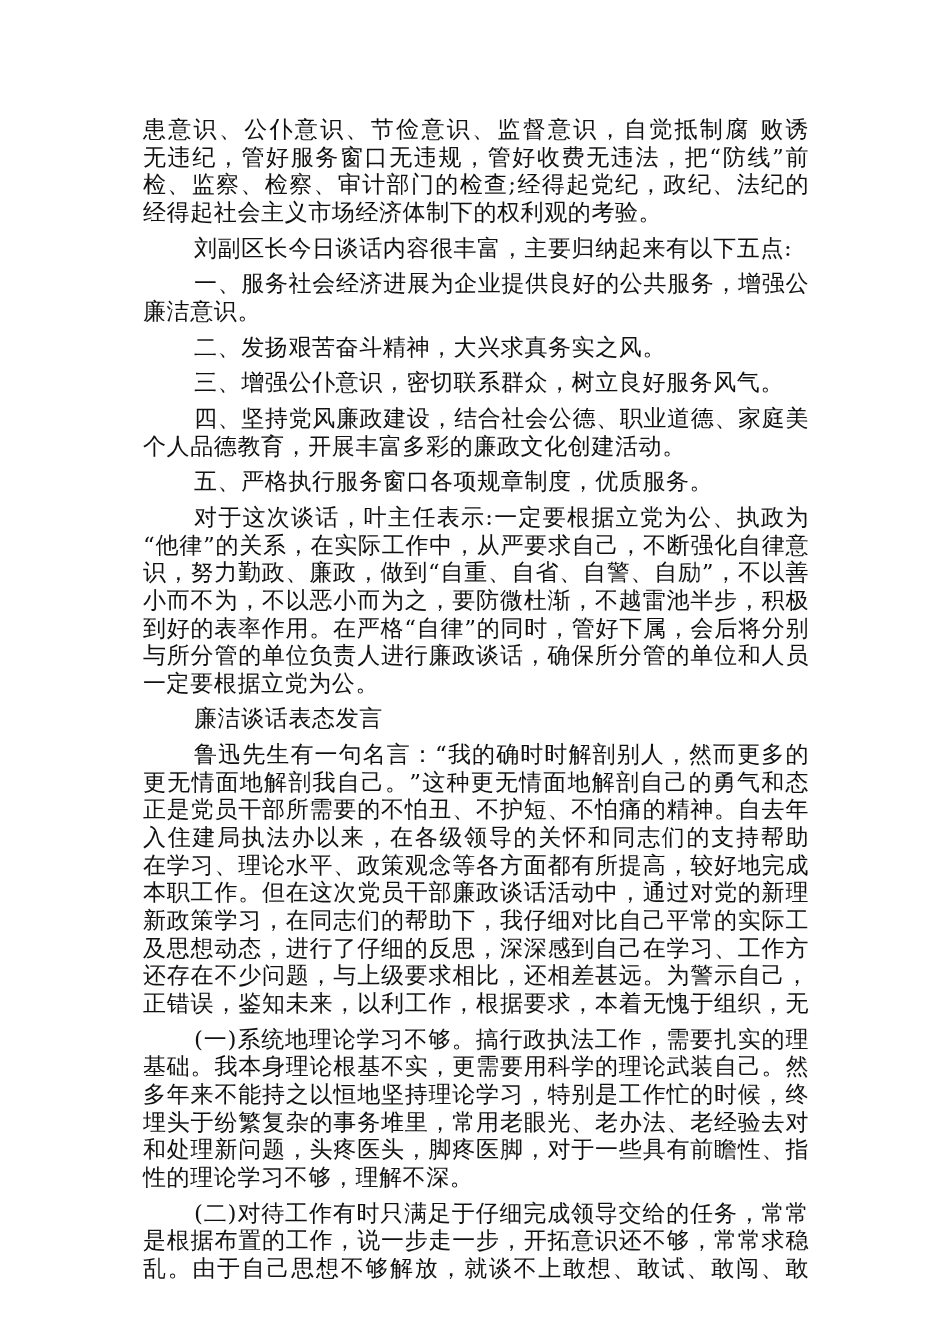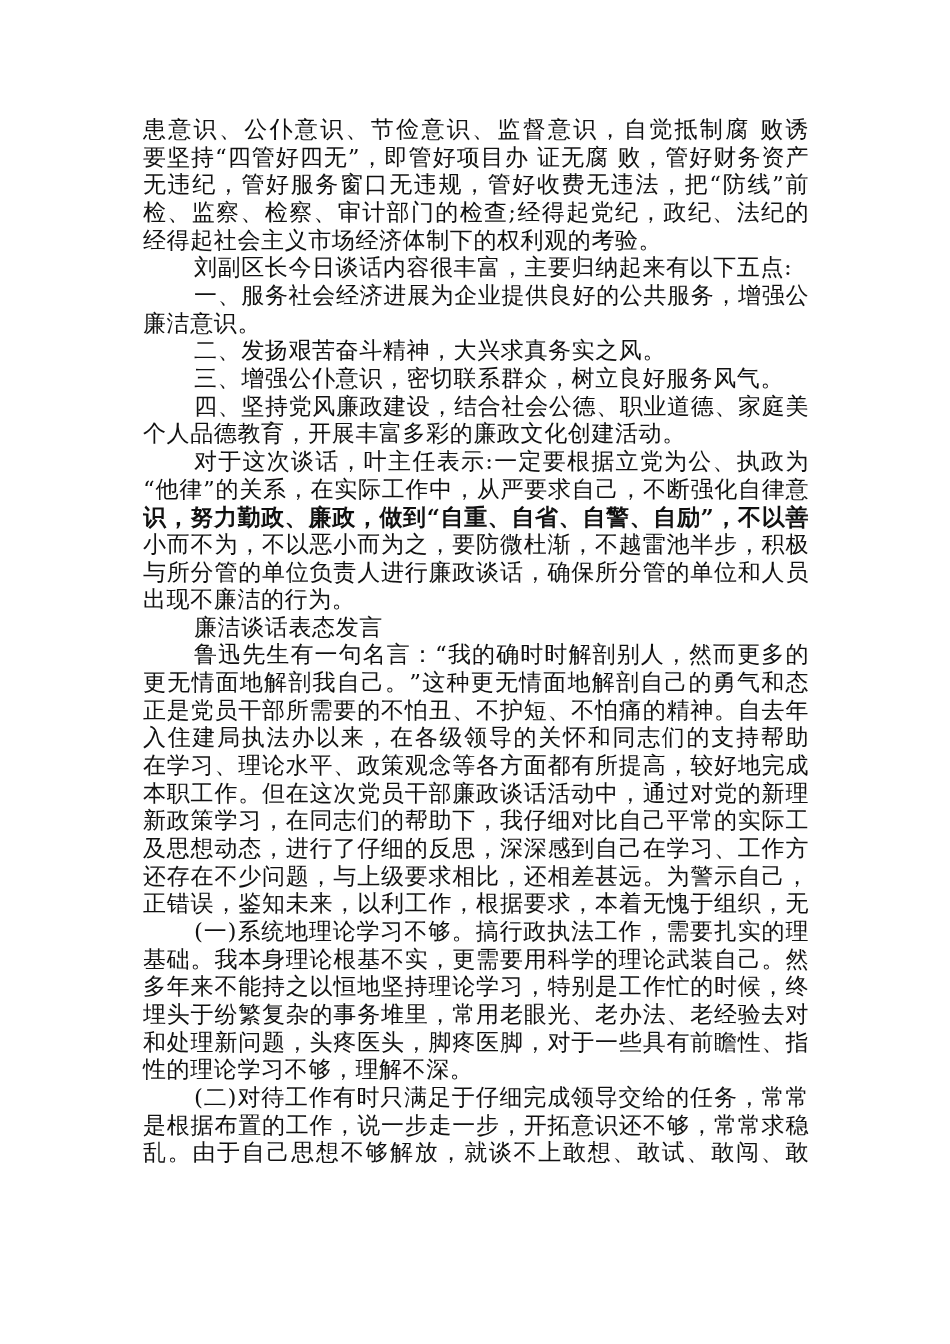--- a/index.html
+++ b/index.html
@@ -30,49 +30,50 @@
     font-size: 23px;
     line-height: 27.67px;
     letter-spacing: 0.6px;
   }
   .line {
     display: block;
     height: 27.67px;
     white-space: pre;
     overflow: visible;
   }
-  .indent { padding-left: 51px; }
+  .indent { padding-left: 51px; margin-top: 8px; }
   .justify {
     text-align: justify;
     text-align-last: justify;
   }
 </style>
 </head>
 <body>
 
 <div class="page">
   <div class="content" id="content">
       <span class="line justify" style="white-space: normal; overflow: hidden;">患意识、公仆意识、节俭意识、监督意识，自觉抵制腐 败诱 惑。</span>
-      <span class="line justify" style="white-space: normal; overflow: hidden;">要坚持“四管好四无”，即管好项目办 证无腐 败，管好财务资产</span>
       <span class="line justify" style="white-space: normal; overflow: hidden;">无违纪，管好服务窗口无违规，管好收费无违法，把“防线”前移，</span>
       <span class="line justify" style="white-space: normal; overflow: hidden;">检、监察、检察、审计部门的检查;经得起党纪，政纪、法纪的检验;</span>
       <span class="line">经得起社会主义市场经济体制下的权利观的考验。</span>
       <span class="line indent">刘副区长今日谈话内容很丰富，主要归纳起来有以下五点:</span>
       <span class="line indent justify" style="white-space: normal; overflow: hidden;">一、服务社会经济进展为企业提供良好的公共服务，增强公正</span>
       <span class="line">廉洁意识。</span>
       <span class="line indent">二、发扬艰苦奋斗精神，大兴求真务实之风。</span>
       <span class="line indent">三、增强公仆意识，密切联系群众，树立良好服务风气。</span>
       <span class="line indent justify" style="white-space: normal; overflow: hidden;">四、坚持党风廉政建设，结合社会公德、职业道德、家庭美德、</span>
       <span class="line">个人品德教育，开展丰富多彩的廉政文化创建活动。</span>
+      <span class="line indent">五、严格执行服务窗口各项规章制度，优质服务。</span>
       <span class="line indent justify" style="white-space: normal; overflow: hidden;">对于这次谈话，叶主任表示:一定要根据立党为公、执政为民</span>
       <span class="line justify" style="white-space: normal; overflow: hidden;">“他律”的关系，在实际工作中，从严要求自己，不断强化自律意</span>
-      <span class="line justify" style="white-space: normal; overflow: hidden; font-weight: bold;">识，努力勤政、廉政，做到“自重、自省、自警、自励”，不以善</span>
+      <span class="line justify" style="white-space: normal; overflow: hidden;">识，努力勤政、廉政，做到“自重、自省、自警、自励”，不以善</span>
       <span class="line justify" style="white-space: normal; overflow: hidden;">小而不为，不以恶小而为之，要防微杜渐，不越雷池半步，积极起</span>
+      <span class="line justify" style="white-space: normal; overflow: hidden;">到好的表率作用。在严格“自律”的同时，管好下属，会后将分别</span>
       <span class="line justify" style="white-space: normal; overflow: hidden;">与所分管的单位负责人进行廉政谈话，确保所分管的单位和人员不</span>
-      <span class="line">出现不廉洁的行为。</span>
+      <span class="line">一定要根据立党为公。</span>
       <span class="line indent">廉洁谈话表态发言</span>
       <span class="line indent justify" style="white-space: normal; overflow: hidden;">鲁迅先生有一句名言：“我的确时时解剖别人，然而更多的是</span>
       <span class="line justify" style="white-space: normal; overflow: hidden;">更无情面地解剖我自己。”这种更无情面地解剖自己的勇气和态度，</span>
       <span class="line justify" style="white-space: normal; overflow: hidden;">正是党员干部所需要的不怕丑、不护短、不怕痛的精神。自去年调</span>
       <span class="line justify" style="white-space: normal; overflow: hidden;">入住建局执法办以来，在各级领导的关怀和同志们的支持帮助下，</span>
       <span class="line justify" style="white-space: normal; overflow: hidden;">在学习、理论水平、政策观念等各方面都有所提高，较好地完成了</span>
       <span class="line justify" style="white-space: normal; overflow: hidden;">本职工作。但在这次党员干部廉政谈话活动中，通过对党的新理论、</span>
       <span class="line justify" style="white-space: normal; overflow: hidden;">新政策学习，在同志们的帮助下，我仔细对比自己平常的实际工作</span>
       <span class="line justify" style="white-space: normal; overflow: hidden;">及思想动态，进行了仔细的反思，深深感到自己在学习、工作方面</span>
       <span class="line justify" style="white-space: normal; overflow: hidden;">还存在不少问题，与上级要求相比，还相差甚远。为警示自己，修</span>

